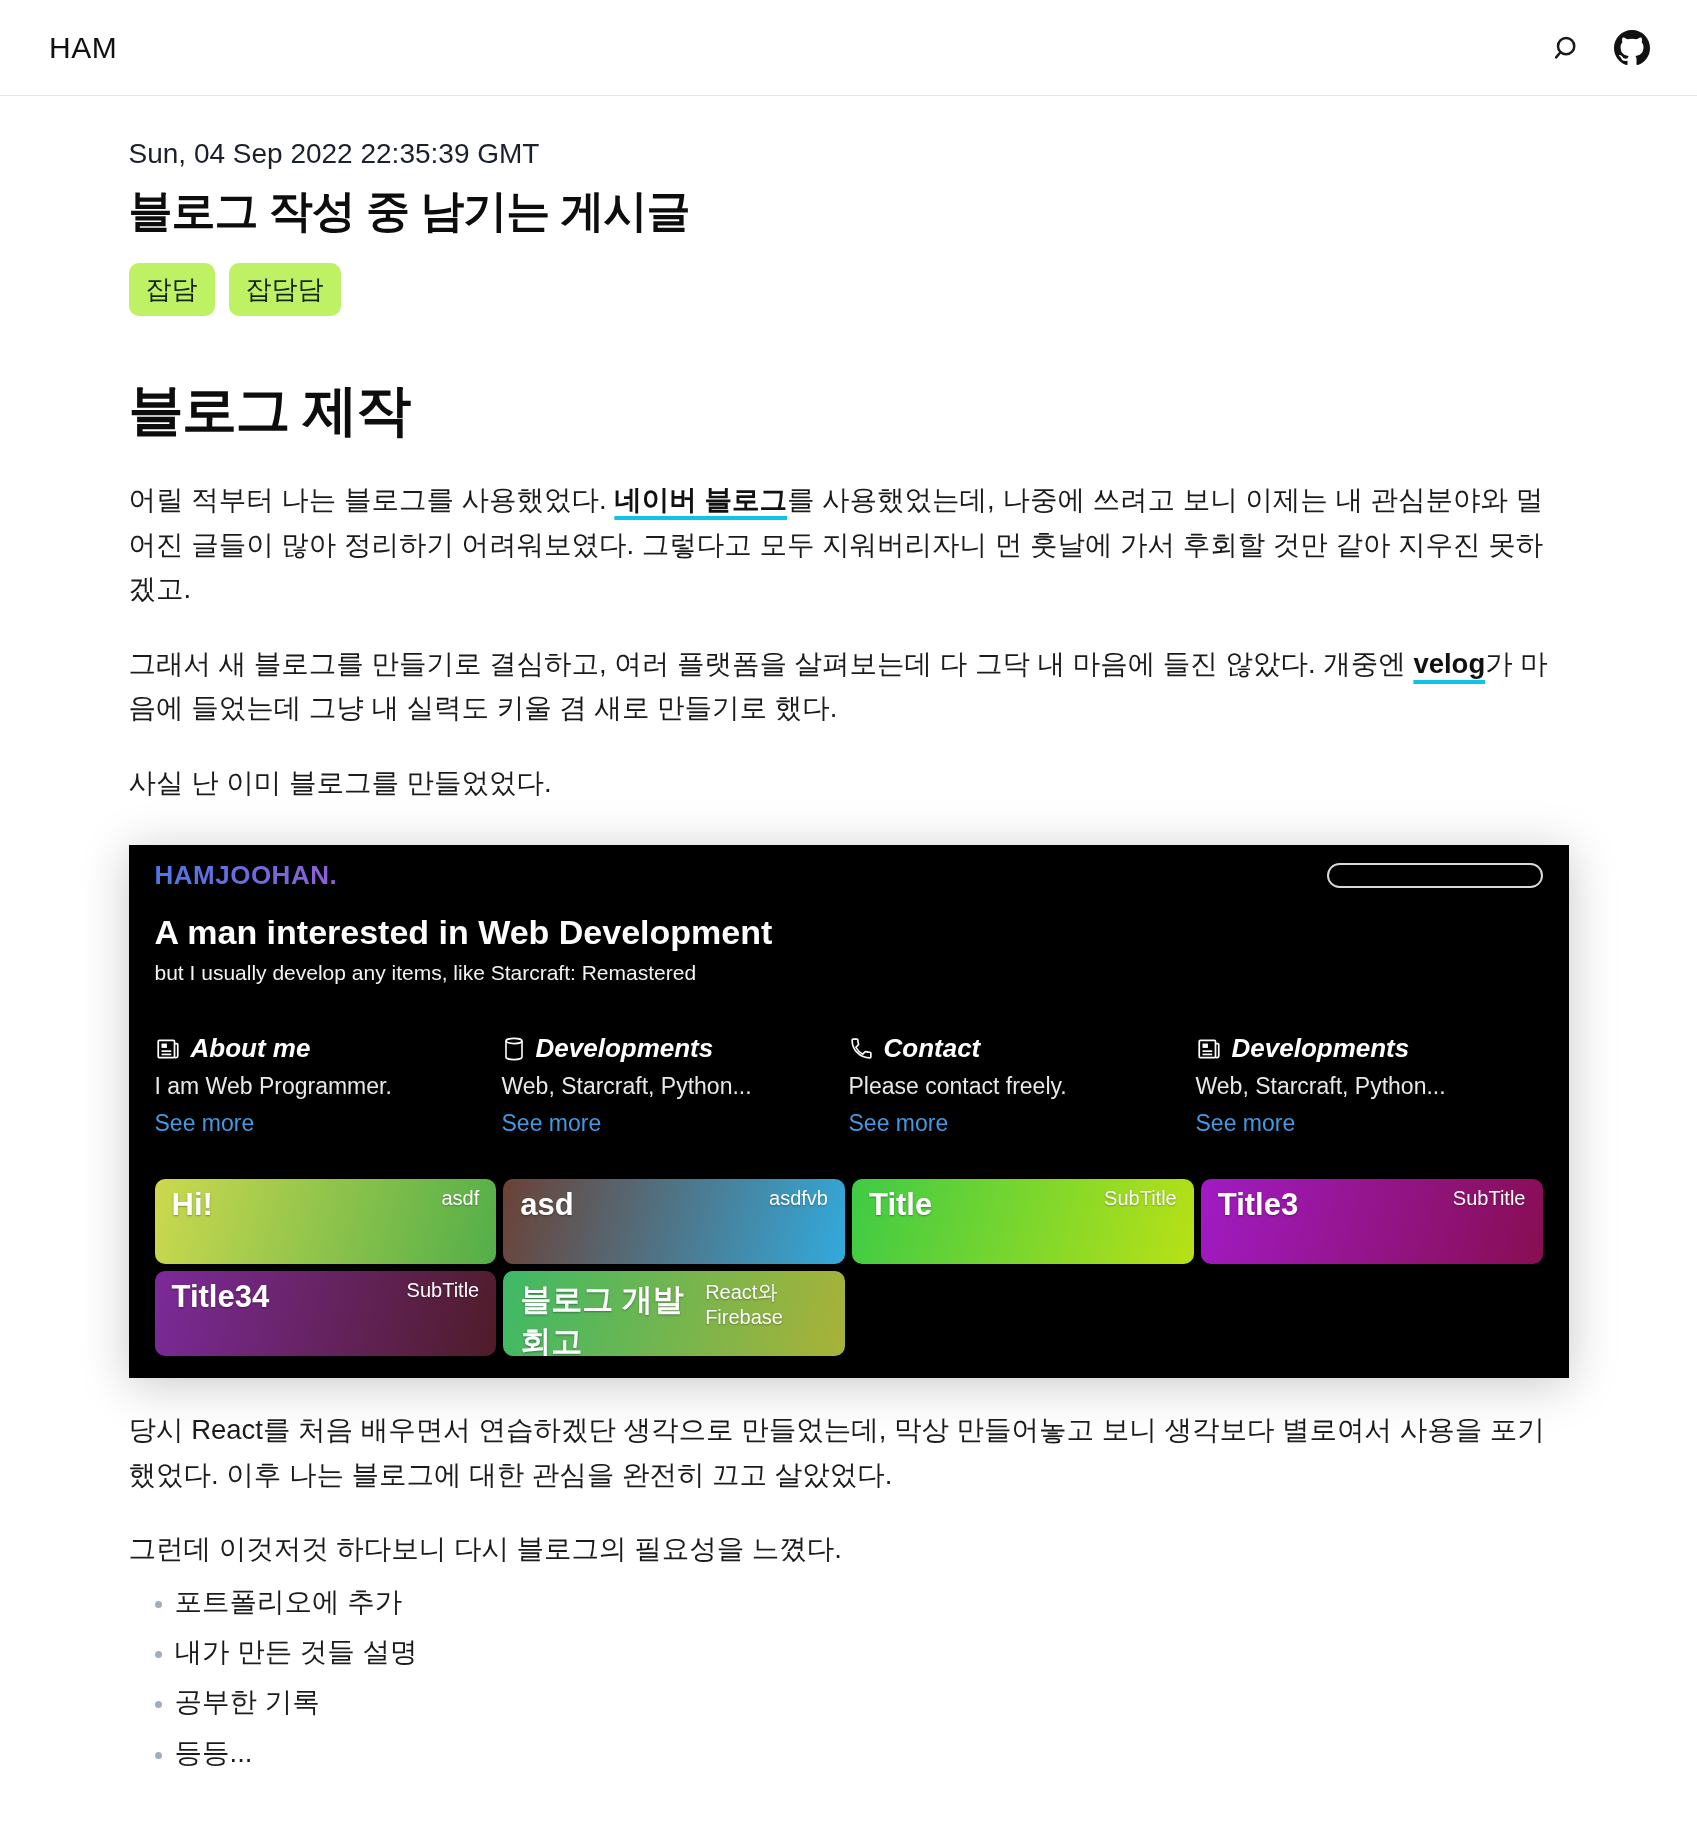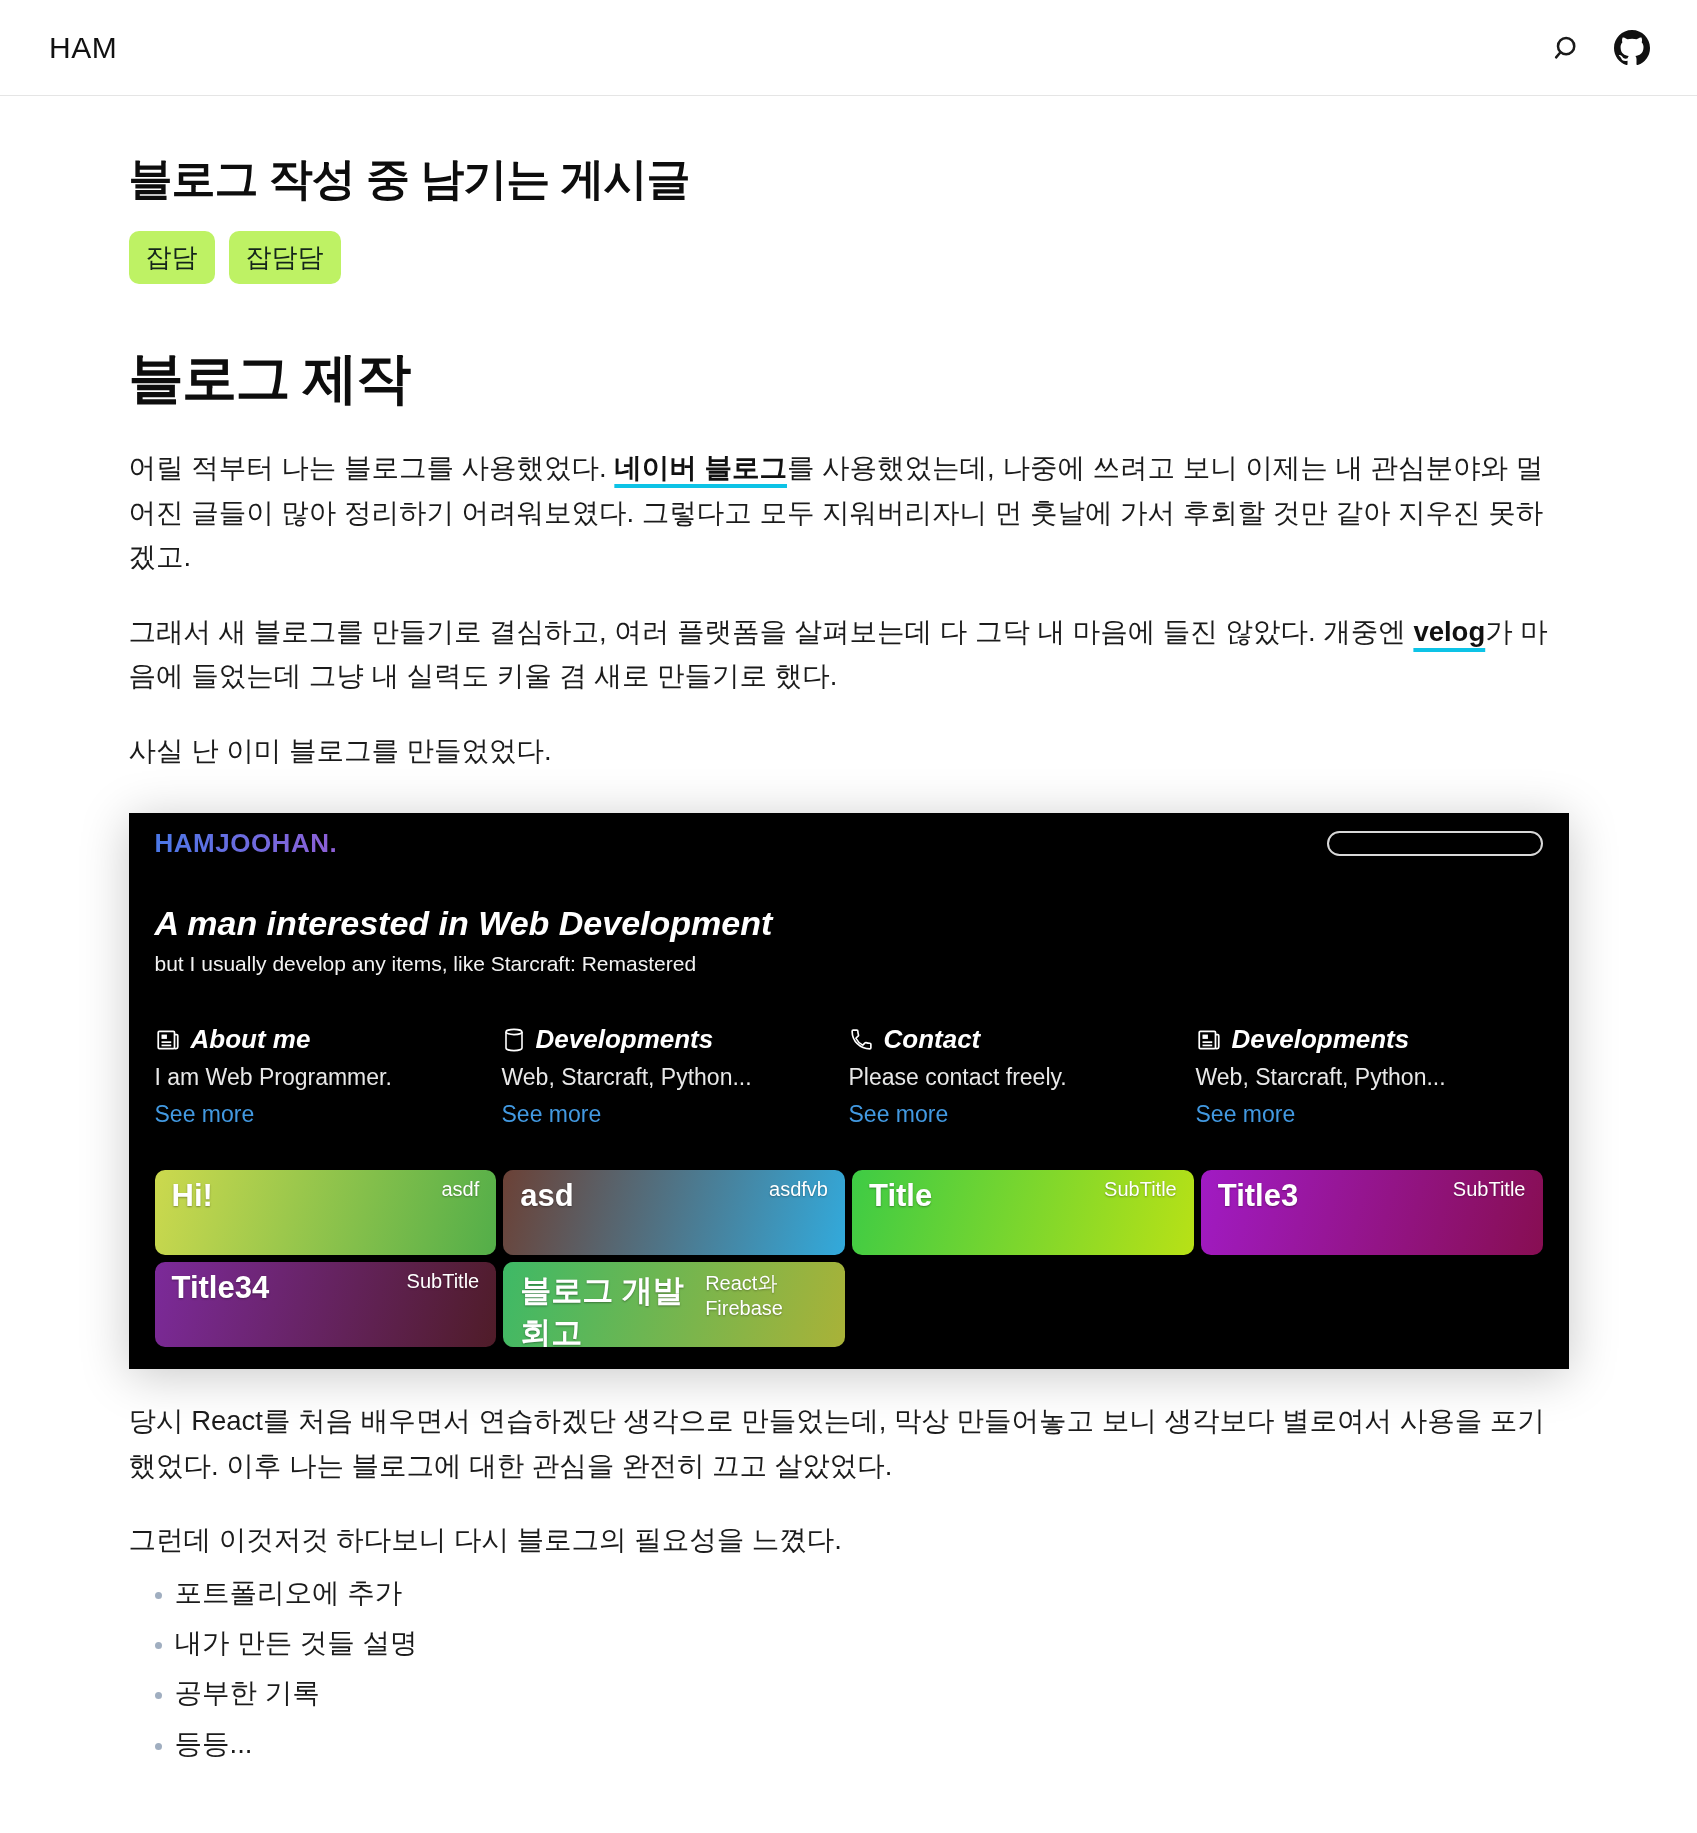--- a/index.html
+++ b/index.html
@@ -29,21 +29,21 @@
   ul.reasons li::marker { color:#a0aec0; font-size:22px; }
 
   
   figure.embed { margin-top:40px; background:#000; padding:12px 26px 22px;
     box-shadow:0 6px 46px rgba(0,0,0,.22); }
   .embed-topbar { display:flex; align-items:center; justify-content:space-between; height:36px; }
   .embed-logo { font-size:26px; font-weight:700; letter-spacing:.5px;
     background:linear-gradient(90deg,#4a78e8,#8f5fd6);
     -webkit-background-clip:text; background-clip:text; color:transparent; }
   .embed-search { width:216px; height:25px; border:2px solid #d8d8d8; border-radius:13px; background:transparent; }
-  .embed-hero-title { margin-top:43px; font-size:34px; font-weight:700; color:#fff;font-style:italic; }
+  .embed-hero-title { margin-top:20px; font-size:34px; font-weight:700; color:#fff; }
   .embed-hero-sub { margin-top:9px; font-size:21px; color:#f2f2f2; }
   .embed-features { display:grid; grid-template-columns:repeat(4,1fr); margin-top:48px; }
   .feature-title { display:flex; align-items:center; gap:10px; font-size:26px; font-weight:700; color:#fff;font-style:italic; }
   .feature-desc { margin-top:9px; font-size:23px; color:#e8e8e8; }
   .feature-more { margin-top:10px; font-size:23px; color:#4299e1; }
   .embed-cards { display:grid; grid-template-columns:repeat(4,1fr); gap:7px; margin-top:42px; }
   .card { height:85px; border-radius:10px; padding:8px 17px 10px; display:flex; flex-direction:row;
     justify-content:space-between; overflow:hidden; }
   .card-title { font-size:31px; font-weight:700; color:#fff; text-shadow:0 1px 2px rgba(0,0,0,.35); }
   .card-sub { font-size:20px; color:#fff; text-shadow:0 1px 2px rgba(0,0,0,.3); }
@@ -63,20 +63,21 @@
     </div>
     <div class="icon-btn">
       <svg width="36" height="36" viewBox="0 0 16 16" fill="#111">
         <path d="M8 0C3.58 0 0 3.58 0 8c0 3.54 2.29 6.53 5.47 7.59.4.07.55-.17.55-.38 0-.19-.01-.82-.01-1.49-2.01.37-2.53-.49-2.69-.94-.09-.23-.48-.94-.82-1.13-.28-.15-.68-.52-.01-.53.63-.01 1.08.58 1.23.82.72 1.21 1.87.87 2.33.66.07-.52.28-.87.51-1.07-1.78-.2-3.64-.89-3.64-3.95 0-.87.31-1.59.82-2.15-.08-.2-.36-1.02.08-2.12 0 0 .67-.21 2.2.82.64-.18 1.32-.27 2-.27s1.36.09 2 .27c1.53-1.04 2.2-.82 2.2-.82.44 1.1.16 1.92.08 2.12.51.56.82 1.27.82 2.15 0 3.07-1.87 3.75-3.65 3.95.29.25.54.73.54 1.48 0 1.07-.01 1.93-.01 2.2 0 .21.15.46.55.38A8.01 8.01 0 0 0 16 8c0-4.42-3.58-8-8-8z"></path>
       </svg>
     </div>
   </div>
 </header>
 
 <main>
+  <div class="date">Sun, 04 Sep 2022 22:35:39 GMT</div>
   <h1 class="post-title">블로그 작성 중 남기는 게시글</h1>
 
   <div class="tags">
     <span class="tag">잡담</span>
     <span class="tag">잡담담</span>
   </div>
 
   <h2 class="section-heading">블로그 제작</h2>
 
   <p class="para"><span>어릴 적부터 나는 블로그를 사용했었다. </span><a class="inline-link">네이버 블로그</a><span>를 사용했었는데, 나중에 쓰려고 보니 이제는 내 관심분야와 멀어진 글들이 많아 정리하기 어려워보였다. 그렇다고 모두 지워버리자니 먼 훗날에 가서 후회할 것만 같아 지우진 못하겠고.</span></p>

